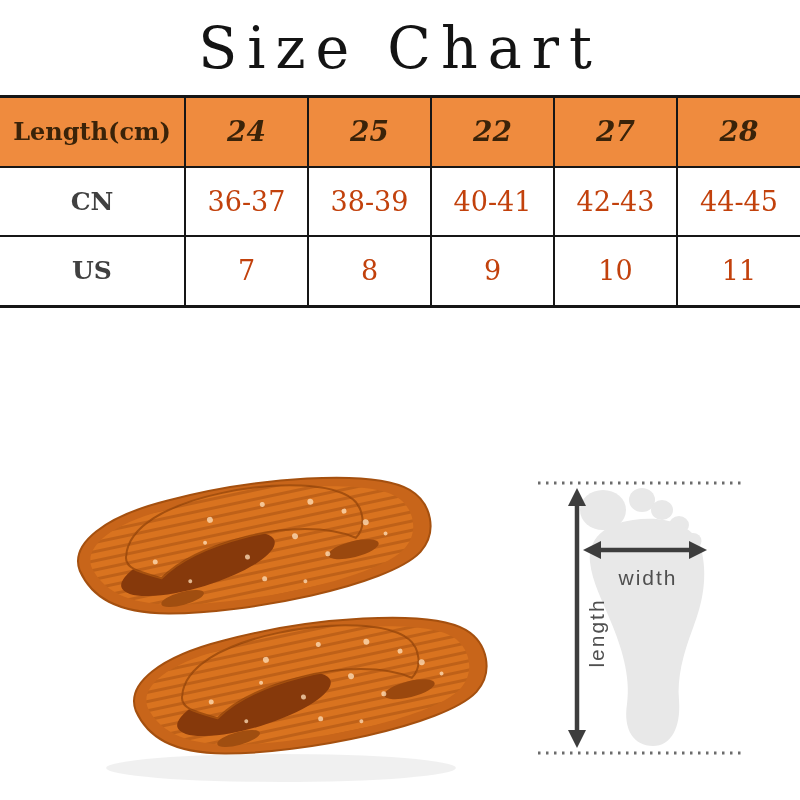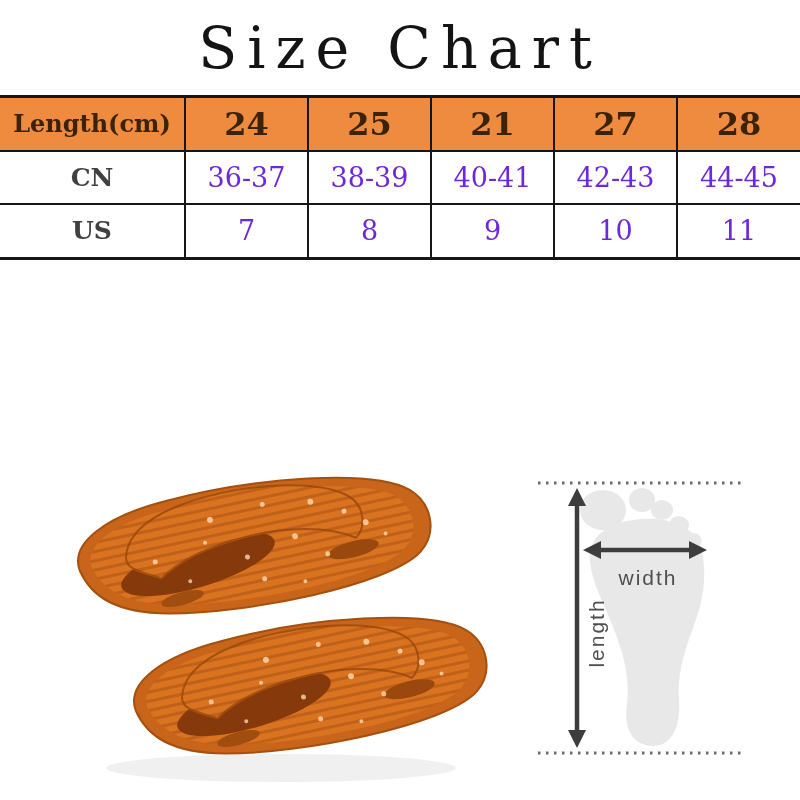--- a/index.html
+++ b/index.html
@@ -12,32 +12,32 @@
     position:absolute;top:4px;left:0;width:800px;height:88px;line-height:88px;
     text-align:center;font-family:"DejaVu Serif",serif;font-size:57px;
     letter-spacing:10px;color:#141414;white-space:nowrap;
   }
   
   table.size{
     position:absolute;top:95px;left:0;width:800px;
     border-collapse:collapse;table-layout:fixed;
   }
   table.size td{
-    border:2px solid #161616;height:51.5px;text-align:center;vertical-align:middle;padding:0;
+    border:2px solid #161616;height:51.5px;text-align:center;vertical-align:middle;padding:8px;
   }
   table.size td:first-child{border-left:none;}
   table.size td:last-child{border-right:none;}
   table.size tr:first-child td{border-top-width:3px;}
   table.size tr:last-child td{border-bottom-width:3px;}
   tr.thick td{border-bottom-width:4px;}
   tr.hdr td{background:#ef8b3e;color:#3a2309;font-family:"DejaVu Serif",serif;font-weight:bold;}
   tr.hdr td.lbl{font-size:24px;}
-  tr.hdr td.val{font-size:32px;}
+  tr.hdr td.val{font-size:28px;font-style:italic;}
   tr.body td.lbl{font-family:"DejaVu Serif",serif;font-weight:bold;font-size:25px;color:#404040;}
-  tr.dv td.val{font-family:"DejaVu Serif",serif;font-size:27px;color:#6d28d9;text-align:center;}
+  tr.dv td.val{font-family:"DejaVu Serif",serif;font-size:27px;color:#c2410c;text-align:center;}
   tr.lt td.val{font-family:"Liberation Serif",serif;font-size:29px;color:#242424;}
   
   .slippers-wrap{position:absolute;left:46px;top:446px;width:442px;height:348px;}
   .foot-wrap{position:absolute;left:515px;top:452px;width:285px;height:345px;}
   svg text.diagram-label{
     font-family:"Liberation Sans",sans-serif;font-size:21px;fill:#4f4f4f;letter-spacing:2px;
   }
 </style>
 </head>
 <body>
@@ -51,21 +51,21 @@
       <col style="width:123px">
     <col style="width:123px">
       <col style="width:123px">
       <col style="width:123px">
   </colgroup>
   <tbody>
   <tr class="hdr">
     <td class="lbl">Length(cm)</td>
     <td class="val">24</td>
     <td class="val">25</td>
-    <td class="val">21</td>
+    <td class="val">22</td>
     <td class="val">27</td>
     <td class="val">28</td>
   </tr>
   <tr class="body dv">
     <td class="lbl">CN</td>
     <td class="val">36-37</td>
     <td class="val">38-39</td>
     <td class="val">40-41</td>
     <td class="val">42-43</td>
     <td class="val">44-45</td>

